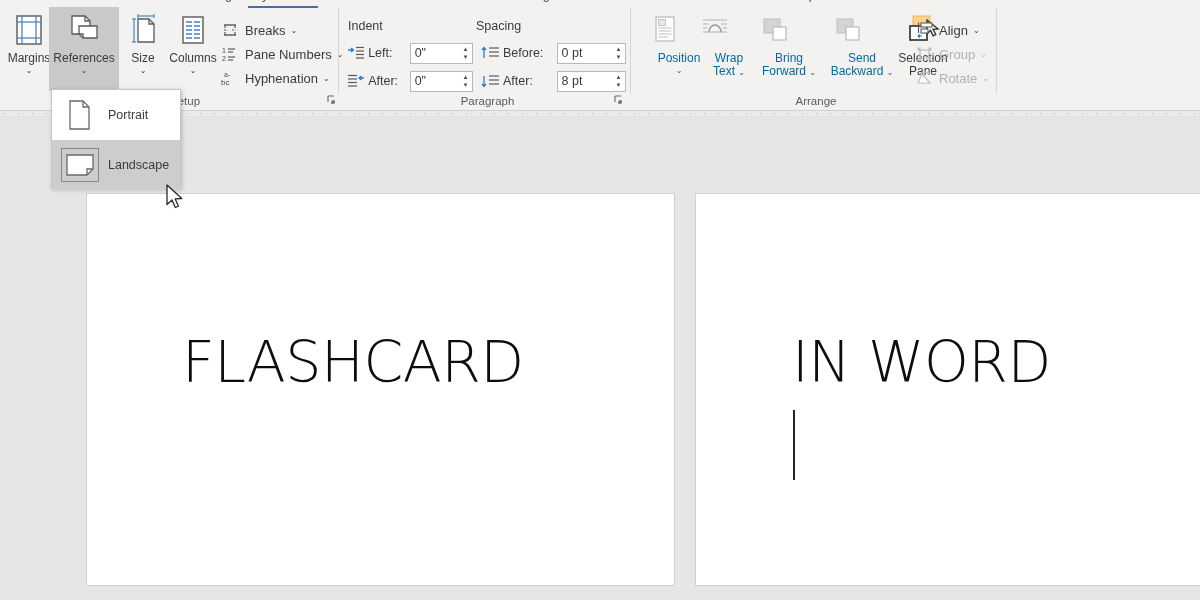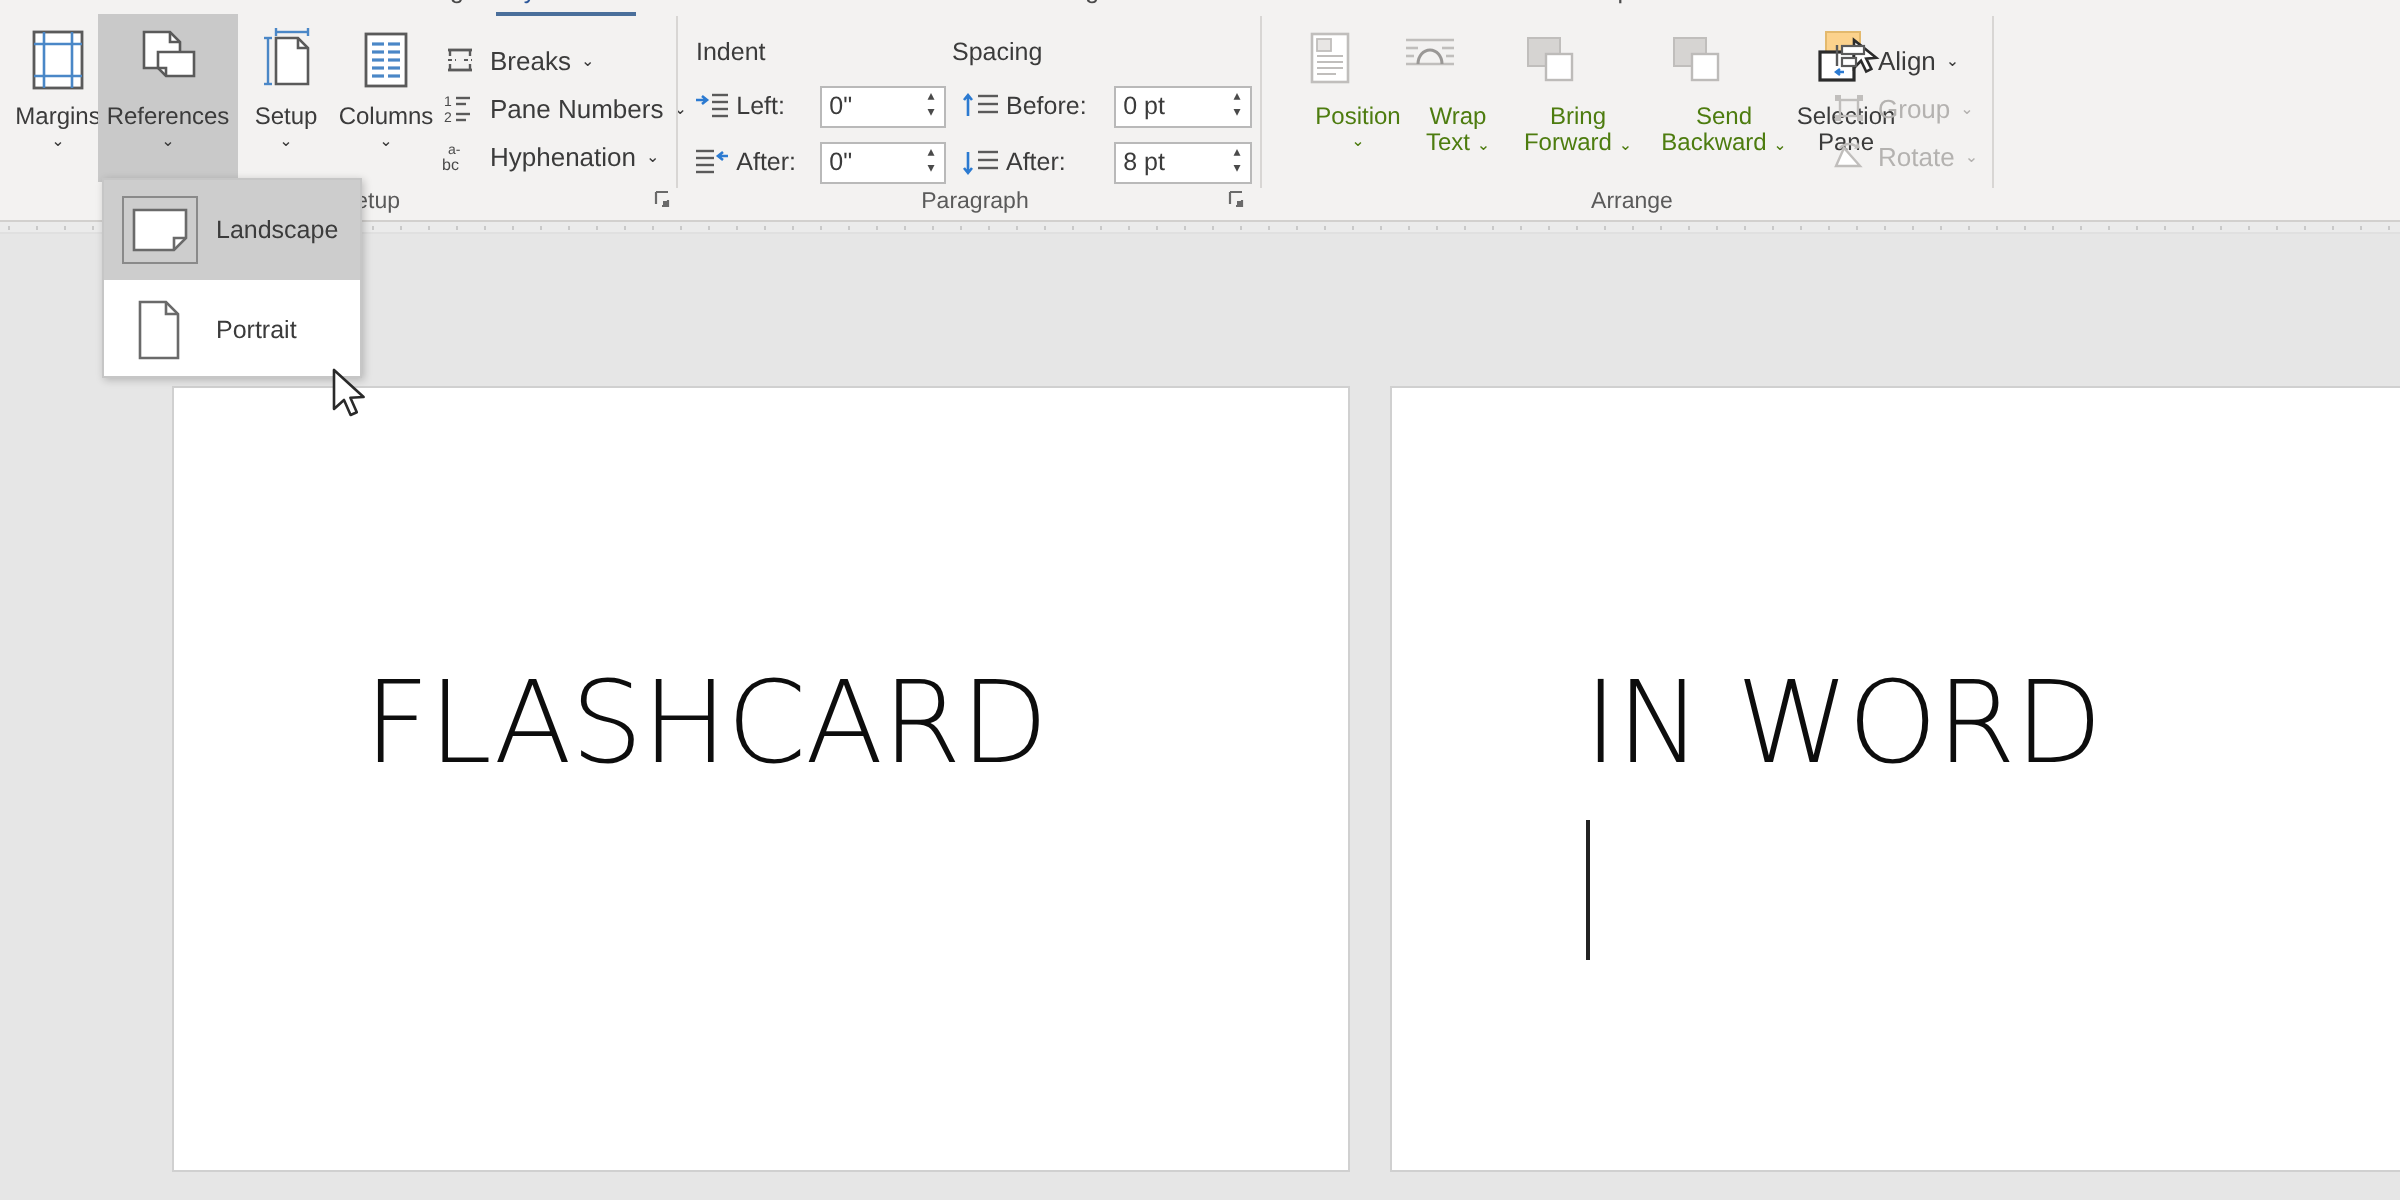--- a/index.html
+++ b/index.html
@@ -43,21 +43,21 @@
 
   .bigbtn {
     position: absolute; top: 2px; width: 62px; height: 84px;
     display: flex; flex-direction: column; align-items: center;
     cursor: default;
   }
   .bigbtn .ic { height: 40px; display: flex; align-items: center; justify-content: center; margin-top: 3px;}
   .bigbtn .lbl { font-size: 12px; color: #3b3b3b; text-align: center; line-height: 13px; margin-top: 2px; white-space: nowrap;}
   .bigbtn .chev { font-size: 8px; color: #3b3b3b; line-height: 9px; margin-top: 1px;}
   .bigbtn.selected { background: #c9c9c9; }
-  .bigbtn.disabled .lbl, .bigbtn.disabled .chev { color: #4d7c0f; padding-left: 28px; }
+  .bigbtn.disabled .lbl, .bigbtn.disabled .chev { color: #0369a1; padding-left: 28px; }
 
   .smallitem {
     position: absolute; height: 22px; display: flex; align-items: center;
     font-size: 13px; color: #3b3b3b; white-space: nowrap; cursor: default;
   }
   .smallitem .ic { width: 20px; height: 18px; display:flex; align-items:center; justify-content:center; margin-right: 5px;}
   .smallitem .chev { font-size: 8px; margin-left: 5px; color: #3b3b3b;}
   .smallitem.disabled { color: #b4b2b0; }
   .smallitem.disabled .chev { color: #b4b2b0; }
 
@@ -194,21 +194,21 @@
             <path d="M11 5 h11 l5 5 v18 h-16 z" fill="#fff" stroke="#5a5a5a" stroke-width="1.3"></path>
             <path d="M22 5 v5 h5" fill="none" stroke="#5a5a5a" stroke-width="1.3"></path>
             <line x1="11" y1="2" x2="27" y2="2" stroke="#4a87c7" stroke-width="1.2"></line>
             <line x1="11" y1="0" x2="11" y2="4" stroke="#4a87c7" stroke-width="1.2"></line>
             <line x1="27" y1="0" x2="27" y2="4" stroke="#4a87c7" stroke-width="1.2"></line>
             <line x1="7" y1="5" x2="7" y2="28" stroke="#4a87c7" stroke-width="1.2"></line>
             <line x1="5" y1="5" x2="9" y2="5" stroke="#4a87c7" stroke-width="1.2"></line>
             <line x1="5" y1="28" x2="9" y2="28" stroke="#4a87c7" stroke-width="1.2"></line>
           </svg>
         </div>
-        <div class="lbl">Setup</div>
+        <div class="lbl">Size</div>
         <div class="chev">⌄</div>
       </div>
 
       <div class="bigbtn" style="left:157px; width:72px;">
         <div class="ic">
           <svg width="28" height="32" viewBox="0 0 28 32">
             <rect x="4" y="3" width="20" height="26" fill="#fff" stroke="#5a5a5a" stroke-width="1.4"></rect>
             <g stroke="#4a87c7" stroke-width="1.6">
               <line x1="7" y1="8" x2="13" y2="8"></line>
                 <line x1="15" y1="8" x2="21" y2="8"></line>
@@ -506,41 +506,41 @@
         <span class="chev">⌄</span>
       </div>
 
       <div class="group-label" style="left:0; width:364px;">Arrange</div>
     </div>
 
     <div class="group-sep" style="left:996px;"></div>
   </div>
 
   <div class="dropdown">
+    <div class="ddrow">
+      <span class="ddic">
+        <span class="iconbox">
+          <svg width="26" height="32" viewBox="0 0 26 32">
+            <path d="M3 2 h13 l6 6 v22 h-19 z" fill="#fff" stroke="#6a6a6a" stroke-width="1.3"></path>
+            <path d="M16 2 v6 h6" fill="none" stroke="#6a6a6a" stroke-width="1.3"></path>
+          </svg>
+        </span>
+      </span>
+      <span class="ddlbl">Portrait</span>
+    </div>
     <div class="ddrow highlight">
       <span class="ddic">
         <span class="iconbox framed">
           <svg width="32" height="26" viewBox="0 0 32 26">
             <path d="M3 3 h26 v14 l-6 6 h-20 z" fill="#fff" stroke="#6a6a6a" stroke-width="1.3"></path>
             <path d="M23 23 v-6 h6" fill="none" stroke="#6a6a6a" stroke-width="1.3"></path>
           </svg>
         </span>
       </span>
       <span class="ddlbl">Landscape</span>
-    </div>
-    <div class="ddrow">
-      <span class="ddic">
-        <span class="iconbox">
-          <svg width="26" height="32" viewBox="0 0 26 32">
-            <path d="M3 2 h13 l6 6 v22 h-19 z" fill="#fff" stroke="#6a6a6a" stroke-width="1.3"></path>
-            <path d="M16 2 v6 h6" fill="none" stroke="#6a6a6a" stroke-width="1.3"></path>
-          </svg>
-        </span>
-      </span>
-      <span class="ddlbl">Portrait</span>
     </div>
   </div>
 
   <div class="ruler">
     <div class="tickrow">
         <i style="left:4px"></i>
         <i style="left:18px"></i>
         <i style="left:32px"></i>
         <i style="left:46px"></i>
         <i style="left:60px"></i>

